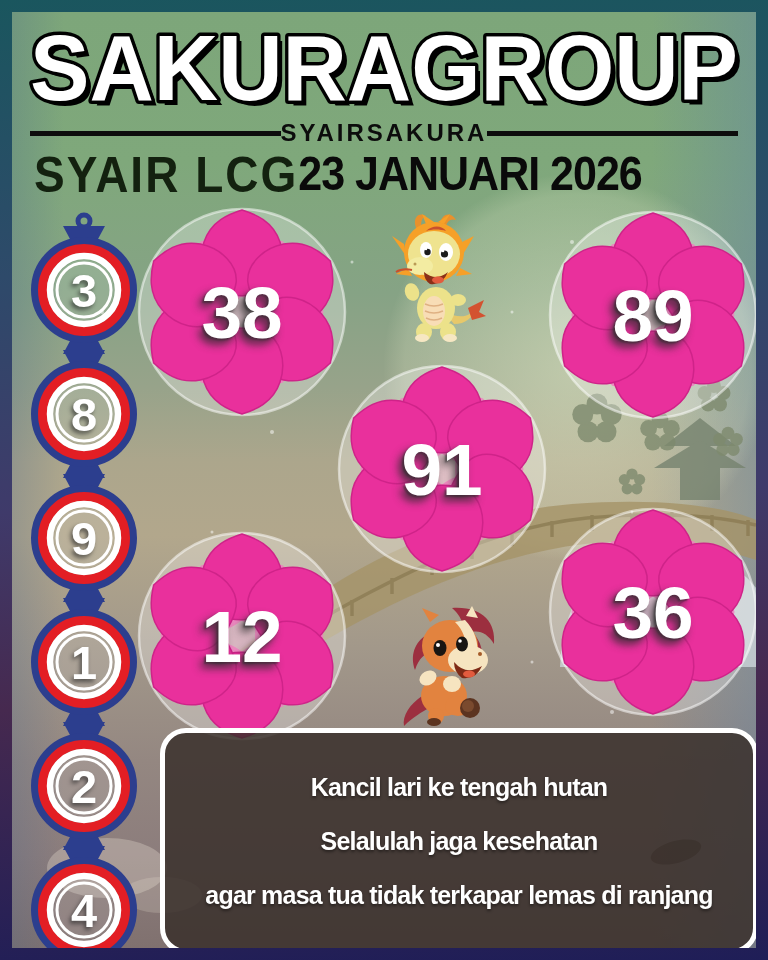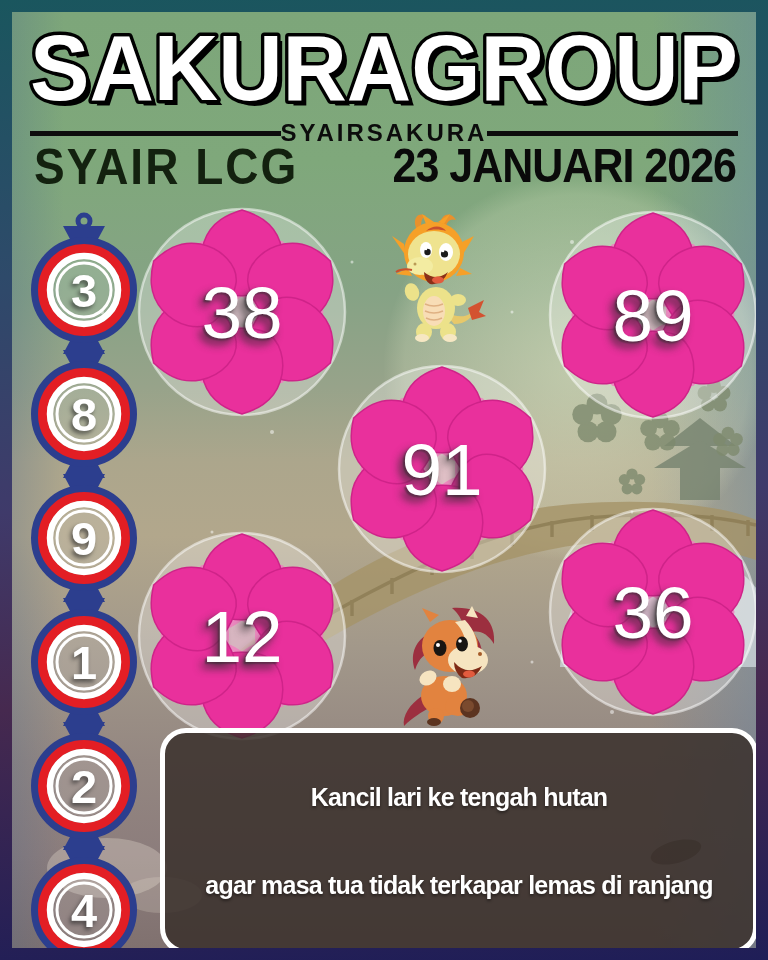--- a/index.html
+++ b/index.html
@@ -17,53 +17,53 @@
       linear-gradient(180deg,#7da67a 0%,#7fa87b 16%,#86a385 30%,#97a38a 40%,#aca68c 48%,#b2a78c 56%,#a2988a 68%,#948781 80%,#8c7d7c 90%,#80716f 100%);
   }
   .bg-art{position:absolute;left:0;top:0;width:744px;height:936px;pointer-events:none;}
 
   
   .title-svg{position:absolute;left:0;top:4px;width:744px;height:108px;}
   .title-svg text{font-family:"Liberation Sans","DejaVu Sans",sans-serif;font-weight:bold;font-size:92px;}
   .divider{position:absolute;top:107px;left:18px;width:708px;display:flex;align-items:center;gap:0;}
   .divider .line{flex:1;height:5px;background:#0d0d0d;}
   .subtitle{font-size:24px;font-weight:bold;letter-spacing:3px;color:#0c0c0c;white-space:nowrap;}
-  .meta-row{position:absolute;top:126px;left:22px;width:702px;display:flex;justify-content:space-between;align-items:flex-start;}
+  .meta-row{position:absolute;top:134px;left:22px;width:702px;display:flex;justify-content:flex-start;align-items:flex-start;}
   .series{font-size:46px;font-weight:bold;letter-spacing:2px;color:#13210f;transform:scaleY(1.08);transform-origin:top left;}
   .date{font-size:43px;font-weight:bold;letter-spacing:-1px;color:#0a0a0a;transform:scaleY(1.12);transform-origin:top right;}
 
   
   .lantern{position:absolute;left:10px;width:124px;height:164px;}
   .lantern svg{position:absolute;inset:0;}
   .lantern .num{
     position:absolute;inset:0;display:flex;align-items:center;justify-content:center;
     font-size:47px;font-weight:bold;color:#fff;text-shadow:-2px 3px 4px rgba(40,40,40,.65);
   }
   .spring{position:absolute;left:58px;width:28px;height:18px;}
 
   
   .flower{position:absolute;width:230px;height:230px;}
   .flower svg{position:absolute;inset:0;}
   .flower .num{
     position:absolute;inset:0;display:flex;align-items:center;justify-content:center;
-    font-size:73px;font-weight:normal;color:#fff;
+    font-size:73px;font-weight:bold;color:#fff;
     text-shadow:-5px 6px 9px rgba(45,45,45,.85), -2px 2px 2px rgba(45,45,45,.6);
   }
 
   .mascot{position:absolute;}
 
   
   .poem-box{
     position:absolute;left:148px;top:716px;width:598px;height:226px;
     background:rgba(56,47,42,.84);border:5px solid #fff;border-radius:26px;
     display:flex;flex-direction:column;justify-content:center;align-items:center;
     padding:4px 6px;
   }
   .poem-box p{
-    margin:17px;line-height:54px;font-size:25px;font-weight:bold;letter-spacing:-0.8px;
+    margin:0;line-height:54px;font-size:25px;font-weight:bold;letter-spacing:-0.8px;
     color:#fff;white-space:nowrap;text-shadow:0 2px 3px rgba(0,0,0,.45);
   }
 </style>
 </head>
 <body>
 
 <div class="frame">
   <div class="canvas">
 
     <svg width="0" height="0" style="position:absolute" aria-hidden="true">
@@ -338,17 +338,18 @@
       <ellipse cx="60" cy="80" rx="9" ry="8" fill="#f6e4c0"></ellipse>
       <ellipse cx="66" cy="102" rx="13" ry="10" fill="#e2833f"></ellipse>
       <circle cx="78" cy="104" r="10" fill="#5c3420"></circle>
         <circle cx="76" cy="102" r="6" fill="#7a4a2e"></circle>
       <ellipse cx="44" cy="112" rx="8" ry="8" fill="#e2833f"></ellipse>
       <ellipse cx="42" cy="118" rx="7" ry="4" fill="#5c3420"></ellipse>
     </svg>
 
     <div class="poem-box">
       <p>Kancil lari ke tengah hutan</p>
+      <p>Selalulah jaga kesehatan</p>
       <p>agar masa tua tidak terkapar lemas di ranjang</p>
     </div>
 
   </div>
 </div>
 
 </body></html>

